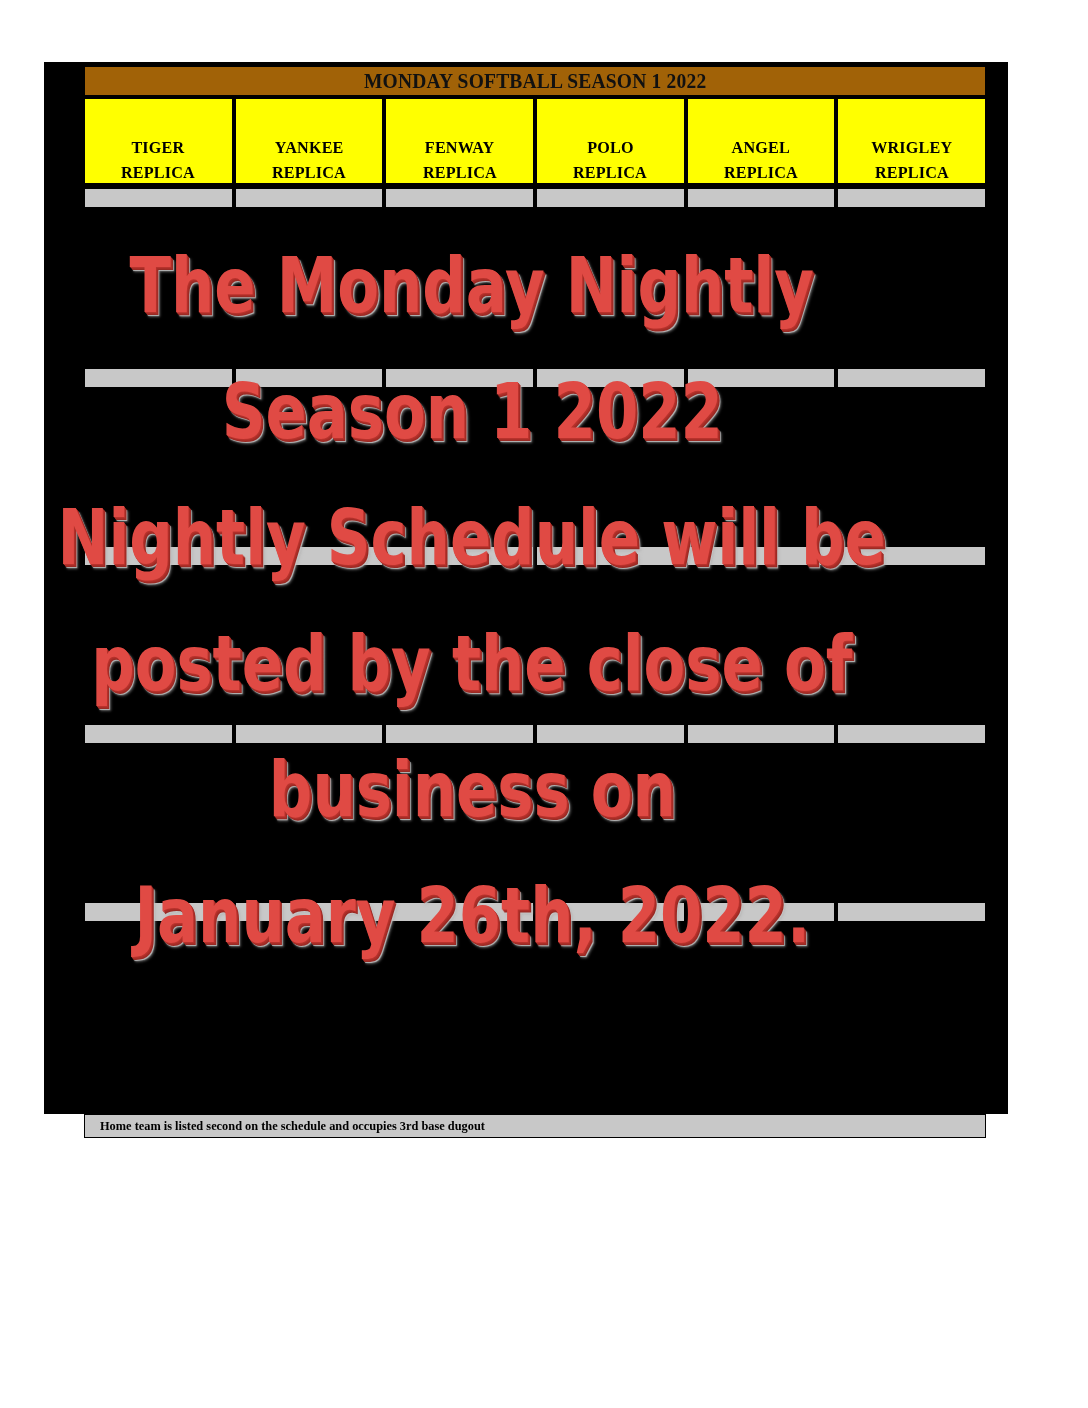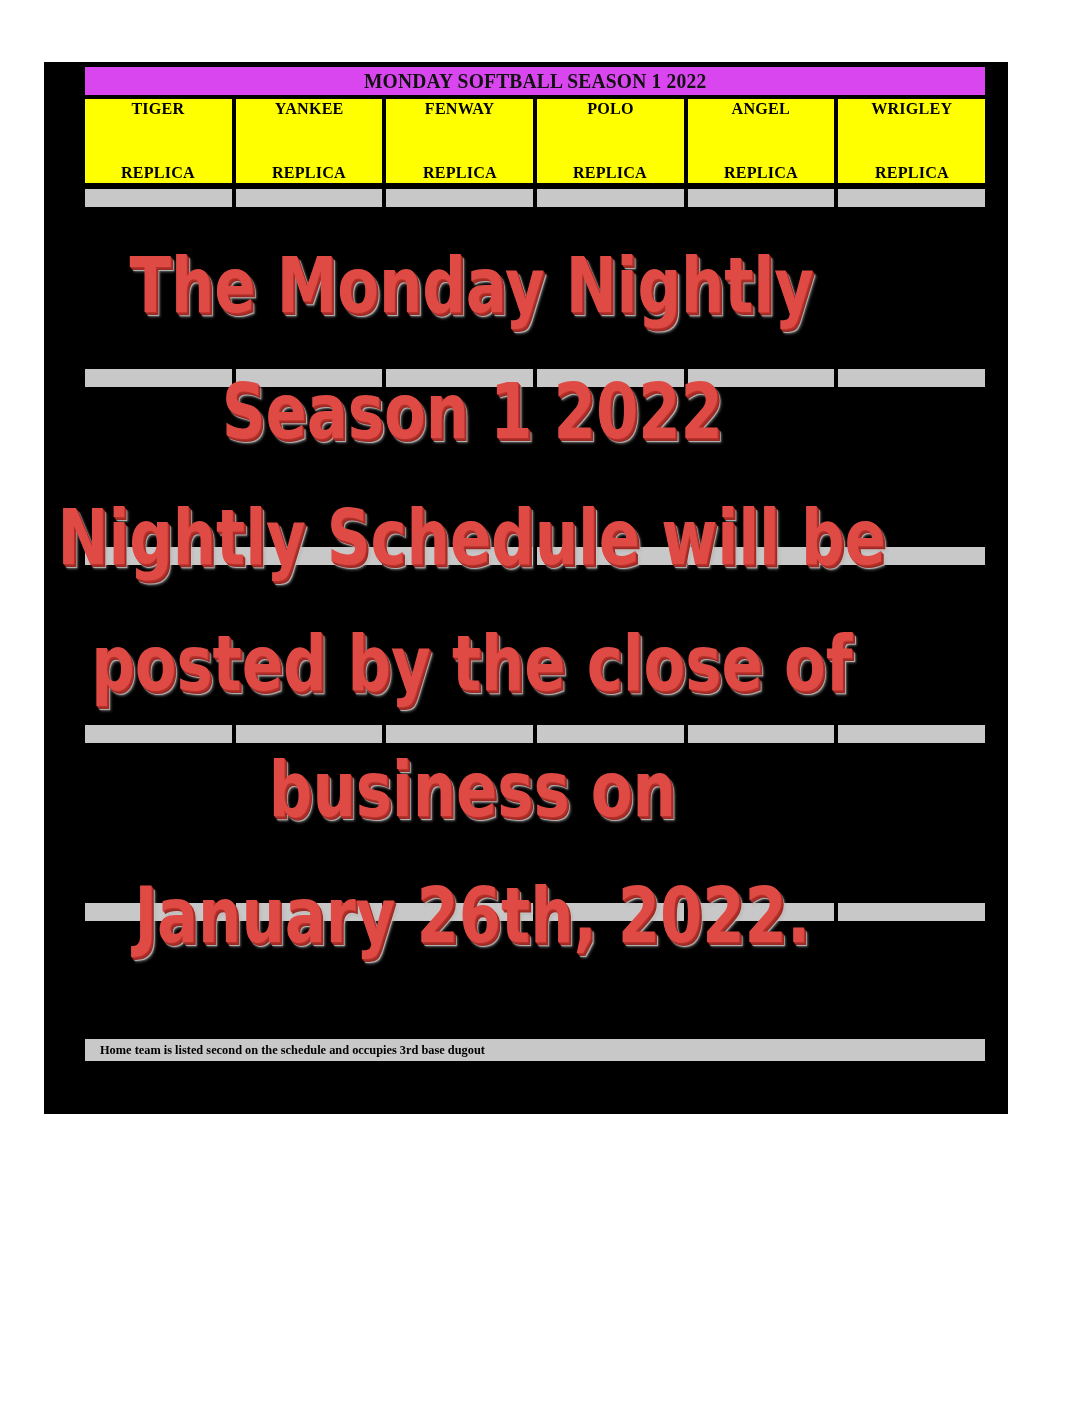--- a/index.html
+++ b/index.html
@@ -29,21 +29,21 @@
   
   .grid {
     position: absolute;
     left: 40px;             
     top: 4px;               
     width: 902px;
   }
 
   .title-bar {
     height: 30px;
-    background: #d946ef;
+    background: #a16207;
     border: 1px solid #000;
     box-sizing: border-box;
     display: flex;
     align-items: center;
     justify-content: center;
   }
   .title-bar .title-text {
     font-family: "Liberation Serif", serif;
     font-weight: bold;
     font-size: 21px;
@@ -60,22 +60,22 @@
   .team-cell {
     flex: 1 1 0;
     height: 86px;
     background: #ffff00;
     border: 1px solid #000;
     box-sizing: border-box;
     margin-right: 2px;
     display: flex;
     flex-direction: column;
     align-items: center;
-    justify-content: space-between;
-    gap: 16px;
+    justify-content: flex-end;
+    gap: 5px;
   }
   .team-cell:last-child { margin-right: 0; }
   .team-cell span {
     font-family: "Liberation Serif", serif;
     font-weight: bold;
     font-size: 17px;
     color: #000;
     letter-spacing: .2px;
     white-space: nowrap;
     transform: scaleX(.95);
@@ -233,21 +233,21 @@
 
   <div class="band-row" style="top:840px">
     <div class="band-cell"></div>
     <div class="band-cell"></div>
     <div class="band-cell"></div>
     <div class="band-cell"></div>
     <div class="band-cell"></div>
     <div class="band-cell"></div>
   </div>
 
-  <div class="footer-bar" style="top:976px">
+  <div class="footer-bar" style="top:1052px">
     <span class="footer-text">Home team is listed second on the schedule and occupies 3rd base dugout</span>
   </div>
 </div>
 
 <div id="announcement">
   <div class="ann-line l1">The Monday Nightly</div>
   <div class="ann-line l2">Season 1 2022</div>
   <div class="ann-line l3">Nightly Schedule will be</div>
   <div class="ann-line l4">posted by the close of</div>
   <div class="ann-line l5">business on</div>

